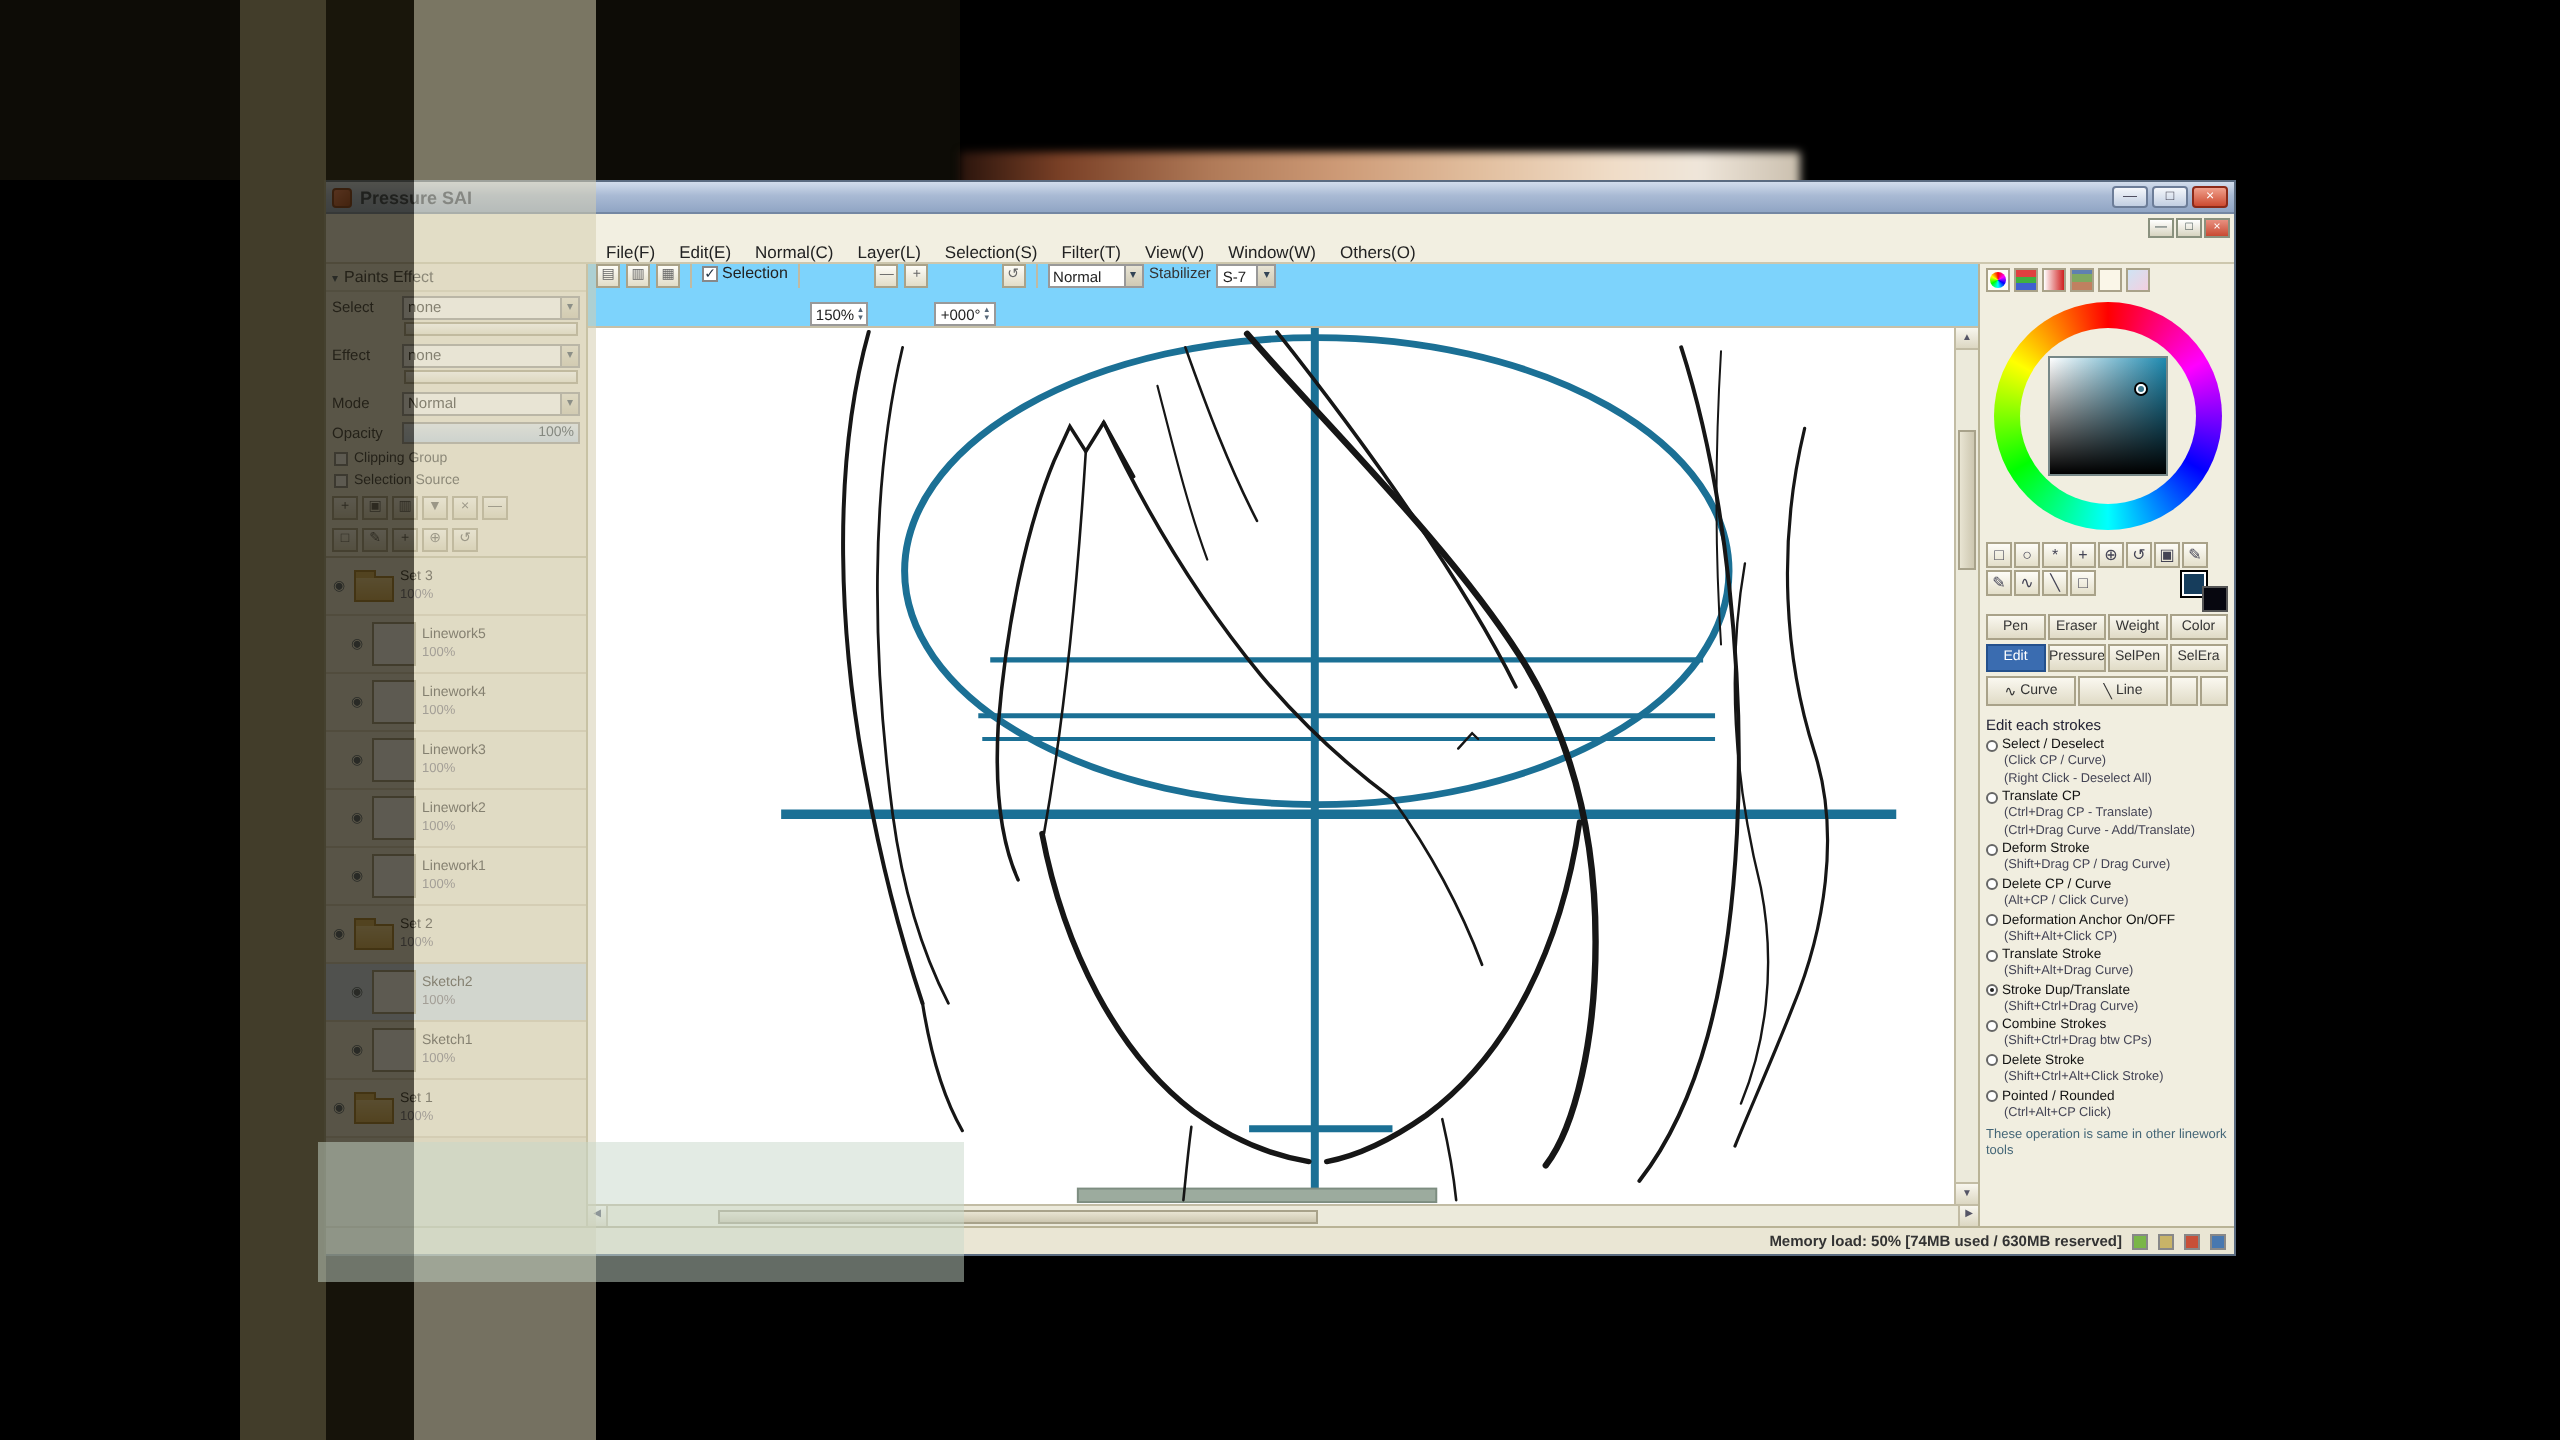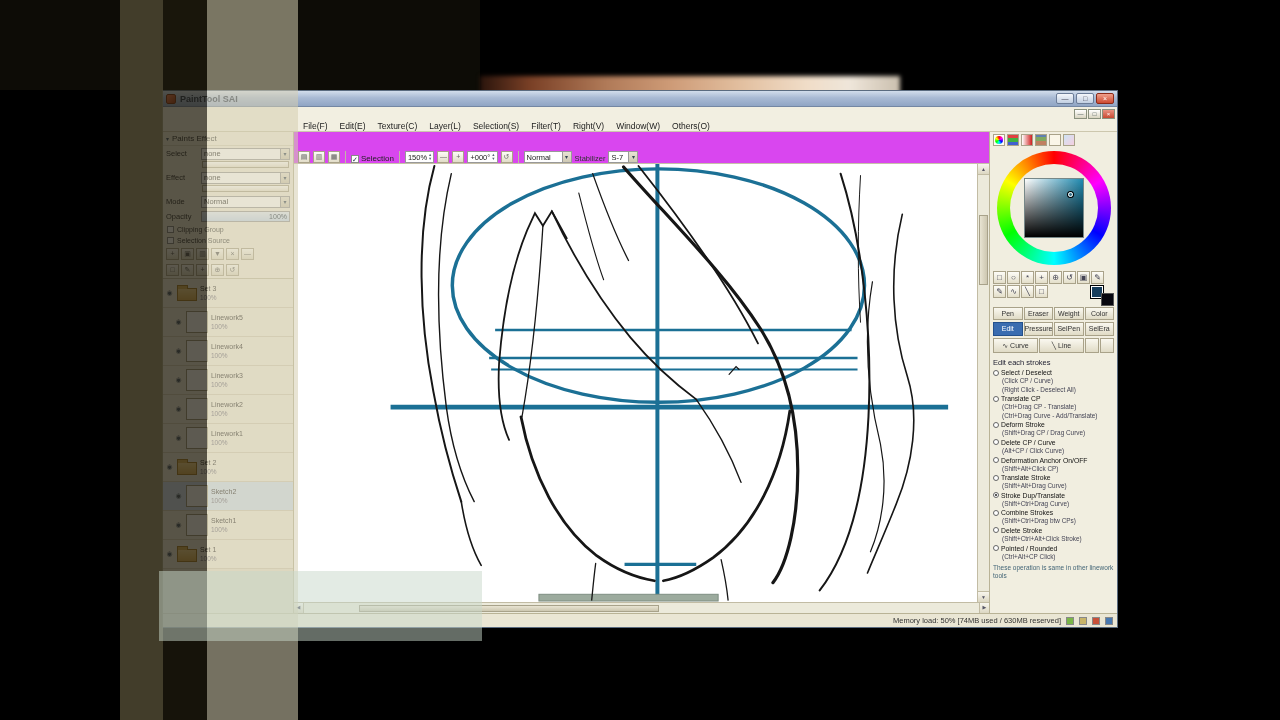--- a/index.html
+++ b/index.html
@@ -44,21 +44,21 @@
   .lrow.sel{background:#cfdff2;}
   .eye{width:9px;font-size:7px;color:#456;text-align:center;}
   .lthumb{width:22px;height:22px;background:#fff;border:1px solid #9a947c;}
   .lfold{width:20px;height:13px;background:linear-gradient(#f0d088,#d8ac50);border:1px solid #a07820;position:relative;margin-top:3px;}
   .lfold::before{content:"";position:absolute;top:-4px;left:-1px;width:9px;height:3px;background:#d8ac50;border:1px solid #a07820;border-bottom:none;}
   .lmeta{display:flex;flex-direction:column;line-height:9px;}
   .lname{font-size:7px;color:#222;}
   .lpct{font-size:6.5px;color:#667;}
   
   .center{flex:1;display:flex;flex-direction:column;min-width:0;}
-  .toolbar{flex:0 0 17px;background:#d946ef;border-bottom:1px solid #c6c0a8;display:flex;align-items:flex-end;gap:3px;padding:0 4px;font-size:8px;}
+  .toolbar{flex:0 0 17px;background:#7dd3fc;border-bottom:1px solid #c6c0a8;display:flex;align-items:flex-start;gap:3px;padding:0 4px;font-size:8px;}
   .tico{width:12px;height:12px;border:1px solid #a9a289;background:linear-gradient(#fdfcf7,#e2ddc8);font-size:7px;text-align:center;line-height:10px;color:#666;}
   .chk{display:flex;align-items:center;gap:2px;}
   .cbox{width:8px;height:8px;border:1px solid #888;background:#fff;font-size:7px;line-height:7px;text-align:center;color:#234;}
   .sep{width:1px;height:12px;background:#c0baa2;margin:0 2px;}
   .valbox{border:1px solid #999;background:#fff;height:12px;display:flex;align-items:center;padding:0 2px;font-size:7.5px;gap:2px;margin-top:19px;}
   .spins{display:flex;flex-direction:column;justify-content:center;font-size:4.5px;line-height:4px;color:#567;}
   .dd{border:1px solid #999;background:#fff;height:12px;display:flex;align-items:center;font-size:7.5px;}
   .ddv{padding:0 2px;flex:1;white-space:nowrap;}
   .dda{width:9px;align-self:stretch;background:linear-gradient(#e8e4d4,#cfc9b4);border-left:1px solid #999;font-size:6px;text-align:center;line-height:10px;color:#345;}
   .tlbl{font-size:7.5px;color:#333;}
@@ -104,57 +104,57 @@
   .rpstroke{flex:1;height:15px;border:1px solid #a9a289;background:linear-gradient(#faf8f0,#e0dbc6);font-size:7px;display:flex;align-items:center;justify-content:center;gap:2px;color:#333;}
   .rpbox{flex:0 0 14px;height:15px;border:1px solid #a9a289;background:linear-gradient(#faf8f0,#e0dbc6);}
   .rp-edit-title{font-size:7.5px;color:#223;margin:3px 0 1px;}
   .opt{display:flex;align-items:center;gap:2px;height:9px;}
   .radio{width:6px;height:6px;border:1px solid #666;border-radius:50%;background:#fff;flex:0 0 6px;position:relative;}
   .radio.on::after{content:"";position:absolute;inset:1px;background:#222;border-radius:50%;}
   .optlbl{font-size:6.8px;color:#111;white-space:nowrap;}
   .hintln{font-size:6.4px;color:#445;padding-left:9px;line-height:8.6px;white-space:nowrap;}
   .rp-foot{font-size:6.5px;color:#467;margin-top:3px;line-height:8px;}
   
-  .statusbar{flex:0 0 14px;background:#eae6d4;border-top:1px solid #b9b396;display:flex;align-items:center;justify-content:flex-end;gap:5px;padding:0 4px;font-size:7.5px;color:#333;}
+  .statusbar{flex:0 0 14px;background:#eae6d4;border-top:1px solid #b9b396;display:flex;align-items:center;justify-content:flex-end;gap:5px;padding:0 4px;font-size:7.5px;color:#333;font-weight:bold;}
   .sic{width:8px;height:8px;border:1px solid #888;}
   .sic.g{background:#7ab648;}.sic.o{background:#c8b468;}.sic.r{background:#c85038;}.sic.b{background:#4878b0;}
   
   .stripe{position:absolute;top:0;height:720px;z-index:30;}
   .stripe1{left:120px;width:43px;background:rgba(69,63,44,0.96);}
   .stripe2{left:163px;width:44px;background:rgba(30,26,14,0.72);}
   .stripe3{left:207px;width:91px;background:rgba(214,205,176,0.55);}
   .green-ov{position:absolute;left:159px;top:571px;width:323px;height:70px;background:rgba(200,216,202,0.5);z-index:31;}
 </style>
 </head>
 <body>
 
 <div class="stage">
   <div class="top-dark"></div>
   <div class="photo-strip"></div>
 
   <div class="sai">
 
     <div class="titlebar">
       <span class="app-ico"></span>
-      <span class="title-text">PaintTool SAI</span>
+      <span class="title-text">Pressure SAI</span>
       <span class="tbtns">
         <span class="tbtn">—</span>
         <span class="tbtn">□</span>
         <span class="tbtn close">×</span>
       </span>
     </div>
 
     <div class="menubar">
       <span class="mitem">File(F)</span>
       <span class="mitem">Edit(E)</span>
-      <span class="mitem">Texture(C)</span>
+      <span class="mitem">Normal(C)</span>
       <span class="mitem">Layer(L)</span>
       <span class="mitem">Selection(S)</span>
       <span class="mitem">Filter(T)</span>
-      <span class="mitem">Right(V)</span>
+      <span class="mitem">View(V)</span>
       <span class="mitem">Window(W)</span>
       <span class="mitem">Others(O)</span>
       <span class="mdi-btns">
         <span class="mdibtn">—</span>
         <span class="mdibtn">□</span>
         <span class="mdibtn close">×</span>
       </span>
     </div>
 
     <div class="content">

